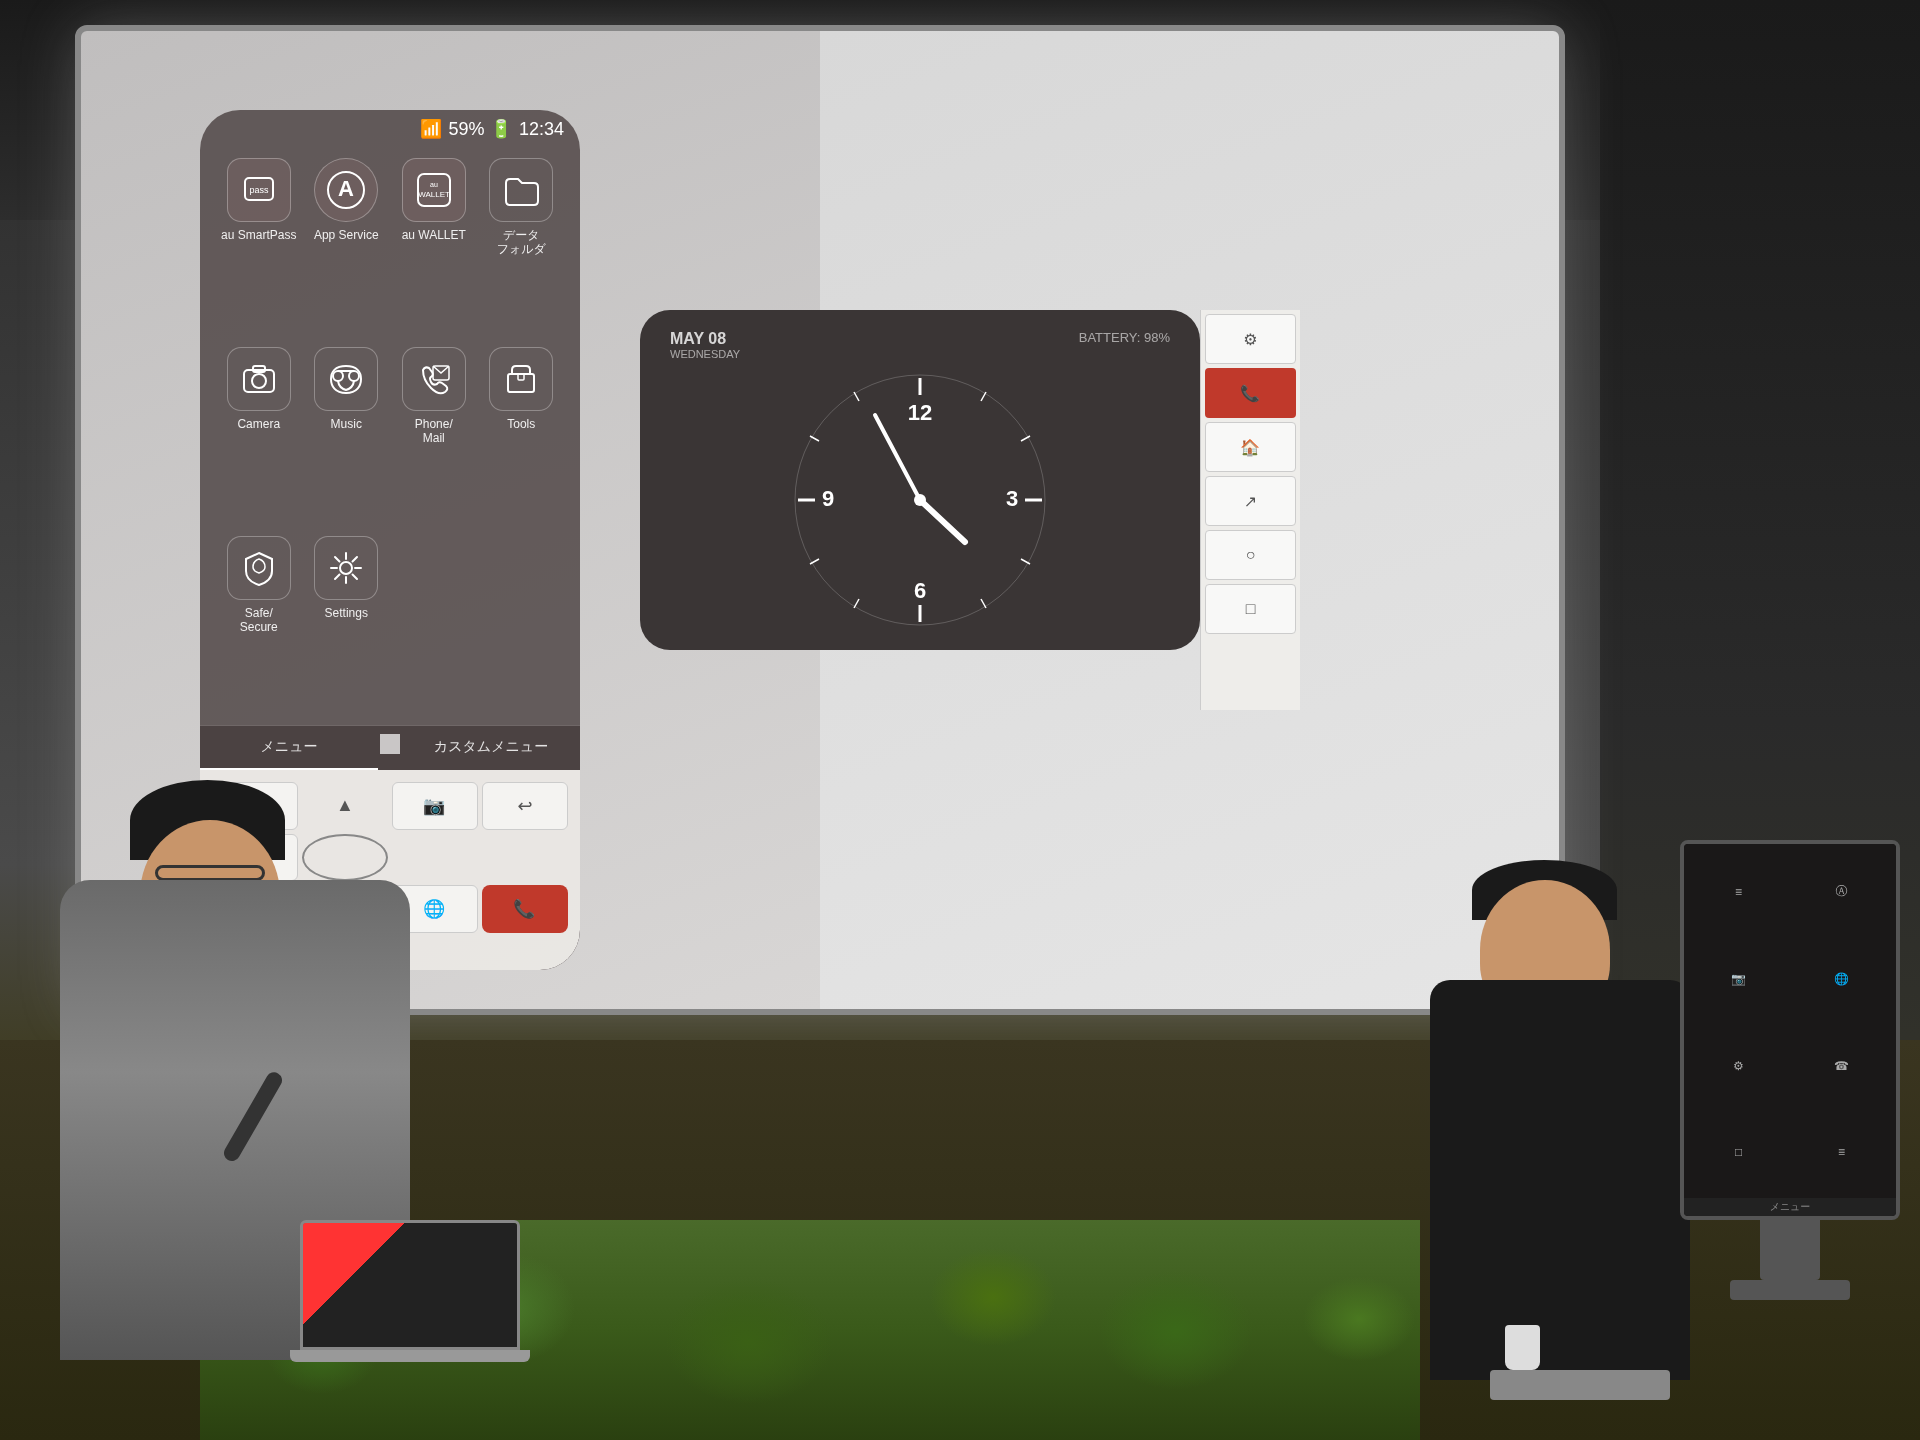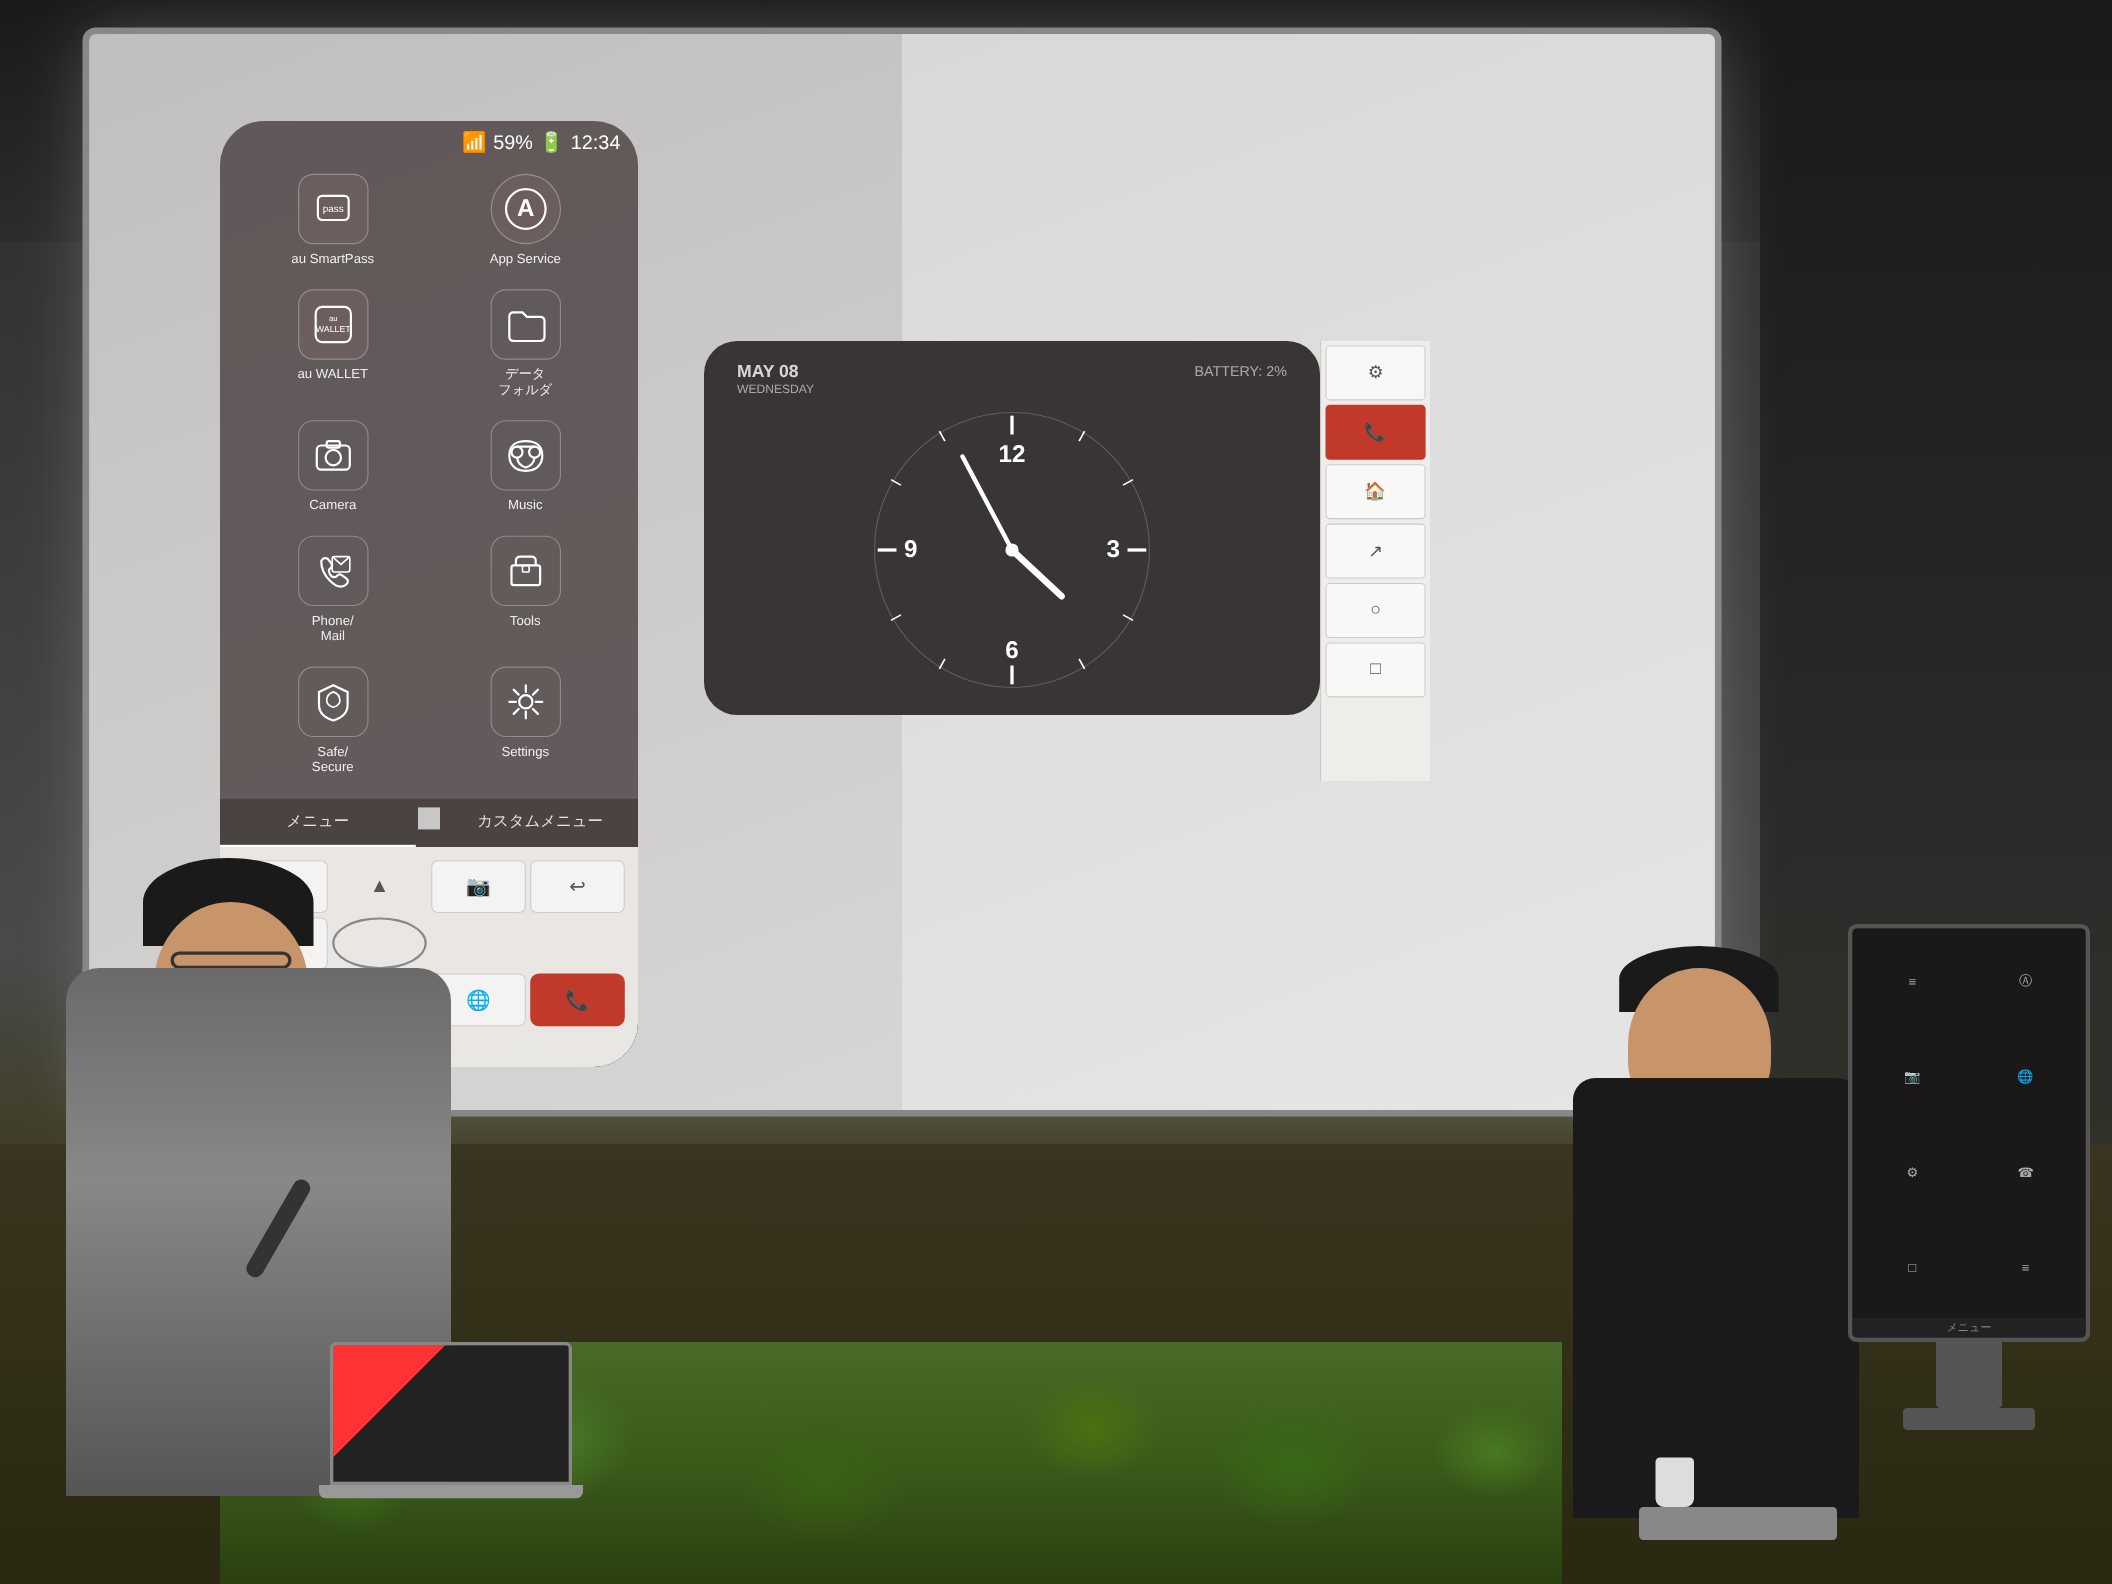--- a/index.html
+++ b/index.html
@@ -61,21 +61,21 @@
       justify-content: flex-end;
       align-items: center;
       padding: 8px 16px;
       color: #fff;
       font-size: 18px;
       gap: 6px;
     }
 
     .phone-apps-grid {
       display: grid;
-      grid-template-columns: repeat(2, 1fr);
+      grid-template-columns: repeat(4, 1fr);
       gap: 10px;
       padding: 10px 20px;
       flex: 1;
     }
 
     .app-item {
       display: flex;
       flex-direction: column;
       align-items: center;
       gap: 6px;
@@ -692,21 +692,21 @@
   <div class="clear-memo">
     <span>clear メモ</span>
   </div>
 
   <div class="clock-widget">
     <div class="clock-header">
       <div>
         <div style="font-size:16px;font-weight:bold;">MAY 08</div>
         <div style="font-size:11px;opacity:0.7;">WEDNESDAY</div>
       </div>
-      <div style="font-size:13px;opacity:0.7;">BATTERY: 2%</div>
+      <div style="font-size:13px;opacity:0.7;">BATTERY: 98%</div>
     </div>
     <div class="clock-face">
       <svg class="clock-svg" viewBox="0 0 260 260">
 
         <circle cx="130" cy="130" r="125" fill="none" stroke="rgba(255,255,255,0.2)" stroke-width="1"></circle>
 
         <line x1="130" y1="8" x2="130" y2="25" stroke="white" stroke-width="3"></line>
         <text x="130" y="50" text-anchor="middle" fill="white" font-size="22" font-weight="bold">12</text>
 
         <line x1="252" y1="130" x2="235" y2="130" stroke="white" stroke-width="3"></line>

